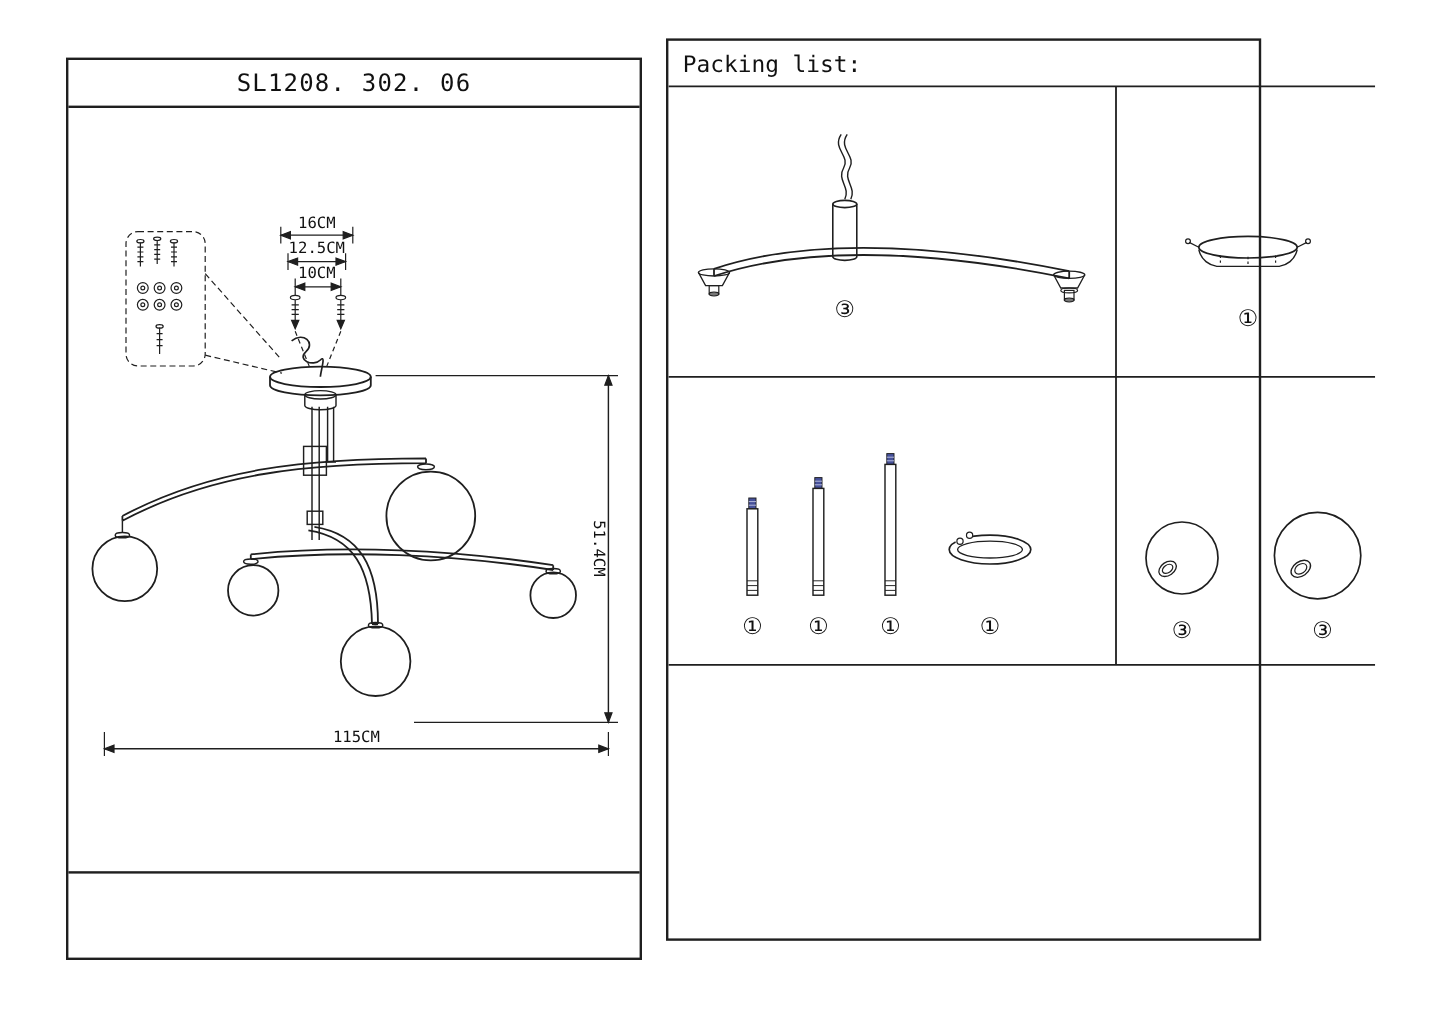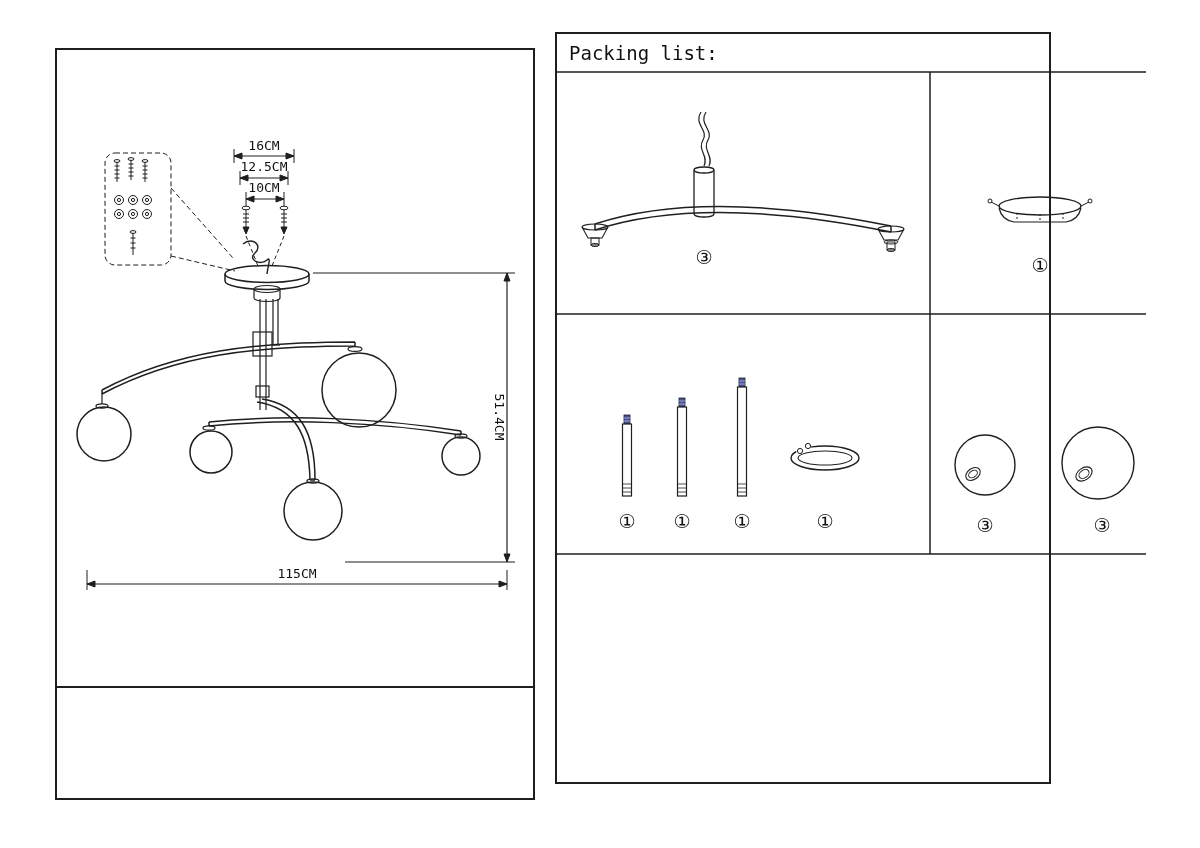--- a/index.html
+++ b/index.html
@@ -18,20 +18,21 @@
   .t-title{font-family:"DejaVu Sans Mono","Liberation Mono",monospace;font-size:19px;}
   .t-qty{font-family:"DejaVu Sans",sans-serif;font-size:19px;text-anchor:middle;}
   .ln{stroke:#1f1f1f;fill:none;}
 </style>
 </head>
 <body>
 
 <div class="page">
 
   <div class="panel" id="left-panel">
+    <div class="title-row">SL1208. 302. 06</div>
 
     <svg class="left-main" width="476" height="636" viewBox="0 0 476 636">
       <g class="ln" stroke-width="1.3">
 
         <g>
           <rect x="48" y="103" width="66" height="112" rx="10" stroke-dasharray="5,3" stroke-width="1"></rect>
           <g stroke-width="1">
             <ellipse cx="60" cy="111" rx="3" ry="1.4"></ellipse>
               <line x1="60" y1="112" x2="60" y2="132"></line>
             <path d="M57.5 116 h5 M57.5 120 h5 M57.5 124 h5 M57.5 128 h5"></path>

